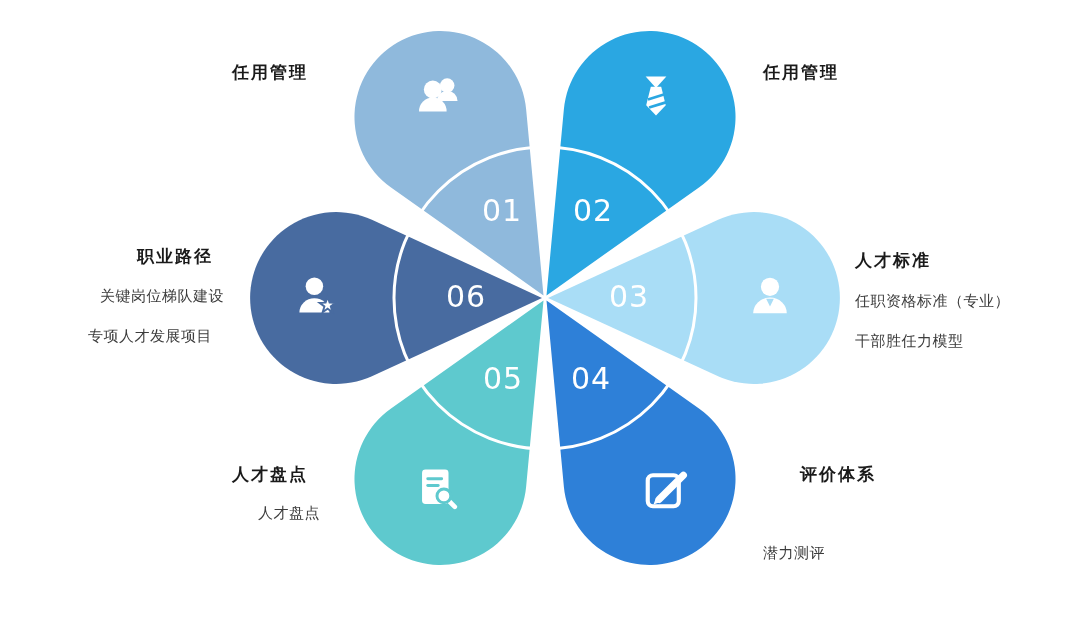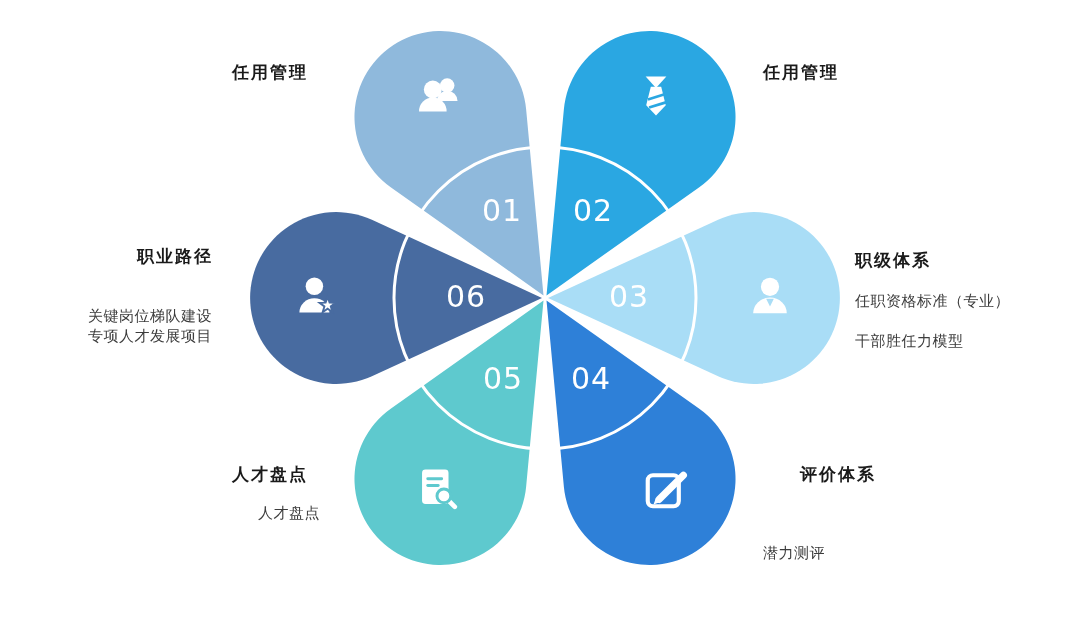--- a/index.html
+++ b/index.html
@@ -104,27 +104,27 @@
       <circle cx="-3" cy="-9" r="7.3" fill="#ffffff"></circle>
       <path d="M -15.5,13 a 12.5,12 0 0 1 25,0 z" fill="#ffffff"></path>
       <polygon points="8,0 9.65,4.73 14.66,4.84 10.66,7.87 12.11,12.66 8,9.8 3.89,12.66 5.34,7.87 1.34,4.84 6.35,4.73" fill="#ffffff" stroke-width="1.6" stroke="#486BA0"></polygon>
     </g>
   </svg>
 
   <div class="lbl-title" style="left:232px; top:61px;">任用管理</div>
 
   <div class="lbl-title" style="left:763px; top:61px;">任用管理</div>
 
-  <div class="lbl-title" style="left:855px; top:249px;">职级体系</div>
+  <div class="lbl-title" style="left:855px; top:249px;">人才标准</div>
   <div class="lbl-desc" style="left:855px; top:292px;">任职资格标准（专业）</div>
   <div class="lbl-desc" style="left:855px; top:332px;">干部胜任力模型</div>
 
   <div class="lbl-title" style="left:763px; top:463px;margin-left:37px;">评价体系</div>
   <div class="lbl-desc" style="left:763px; top:544px;">潜力测评</div>
 
   <div class="lbl-title" style="left:232px; top:463px;">人才盘点</div>
   <div class="lbl-desc" style="left:258px; top:504px;">人才盘点</div>
 
   <div class="lbl-title" style="left:137px; top:245px;">职业路径</div>
-  <div class="lbl-desc" style="left:88px; top:287px;margin-top:20px;">关键岗位梯队建设</div>
+  <div class="lbl-desc" style="left:100px; top:287px;">关键岗位梯队建设</div>
   <div class="lbl-desc" style="left:88px; top:327px;text-align:right;">专项人才发展项目</div>
 
 </div>
 
 </body></html>

